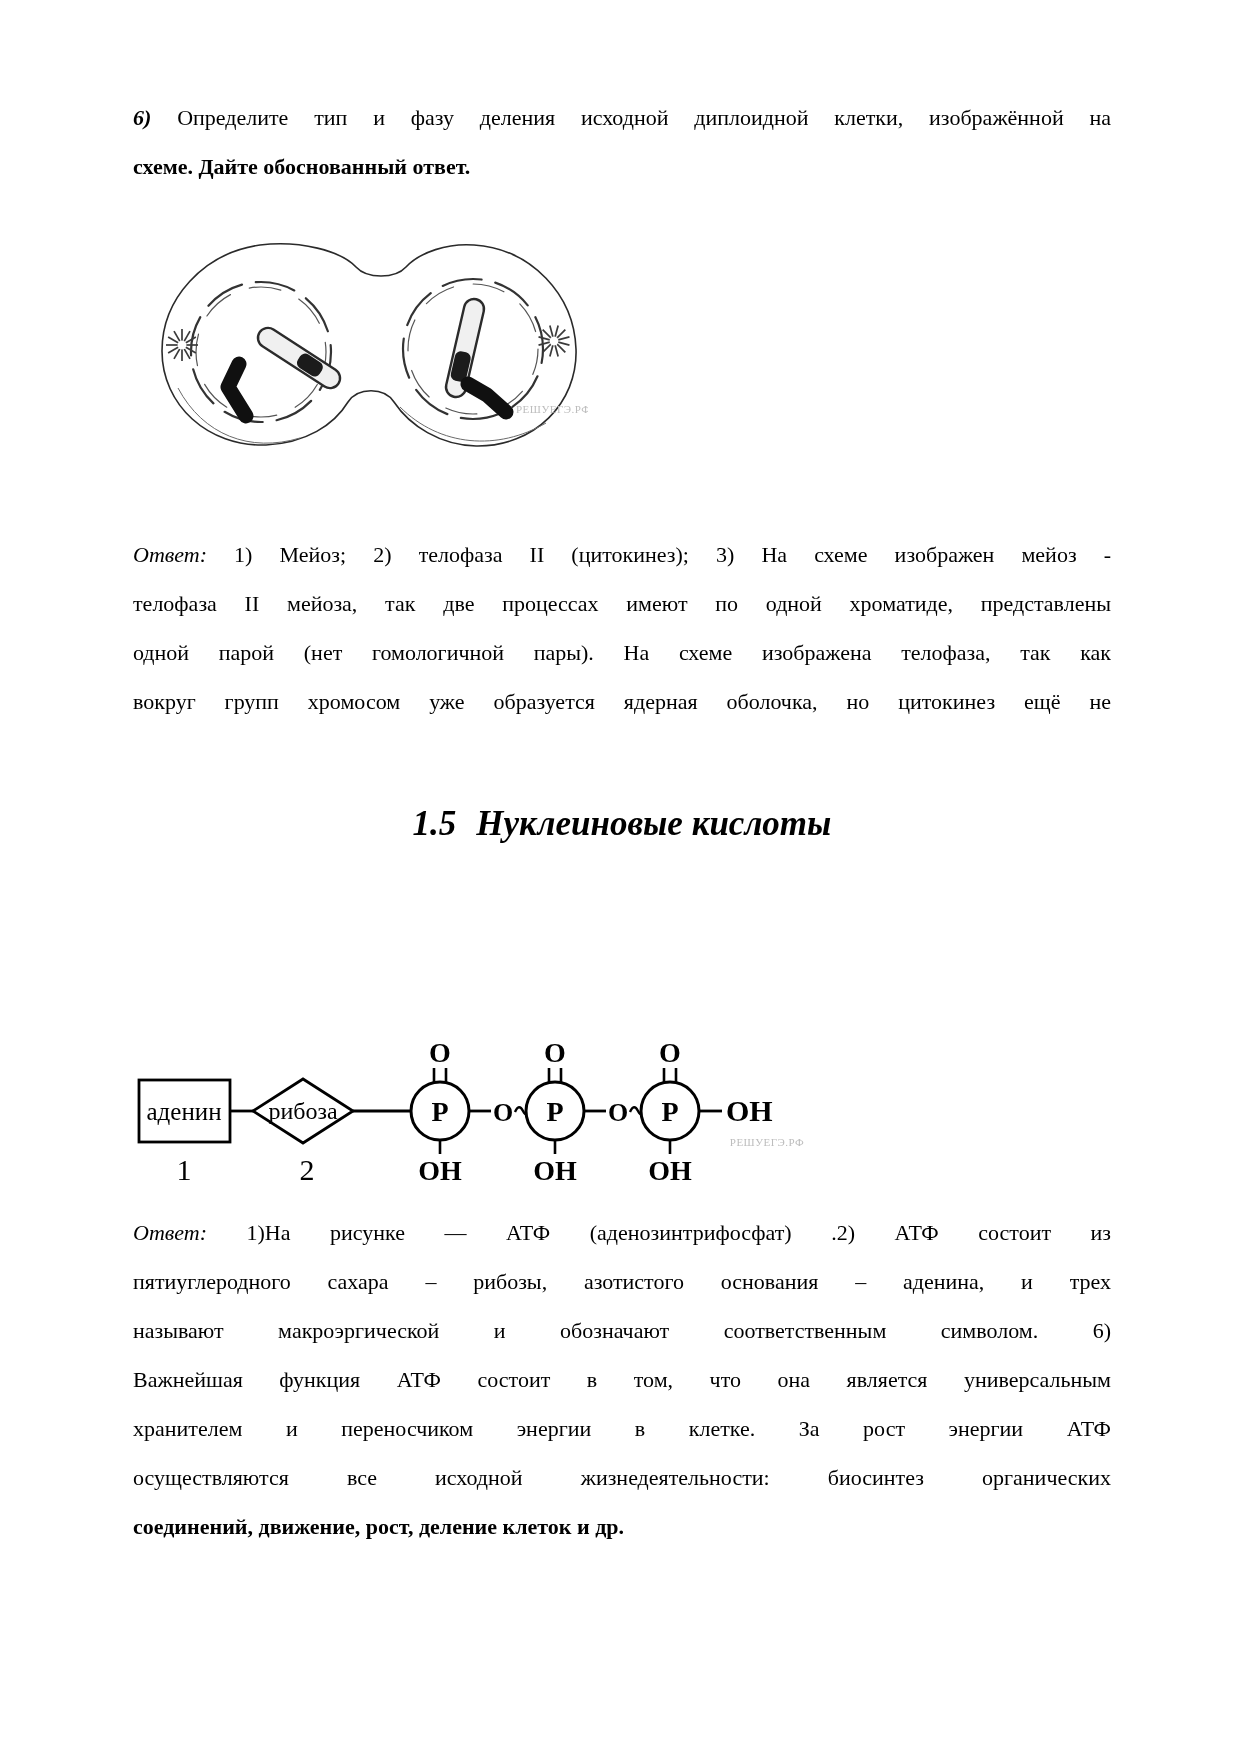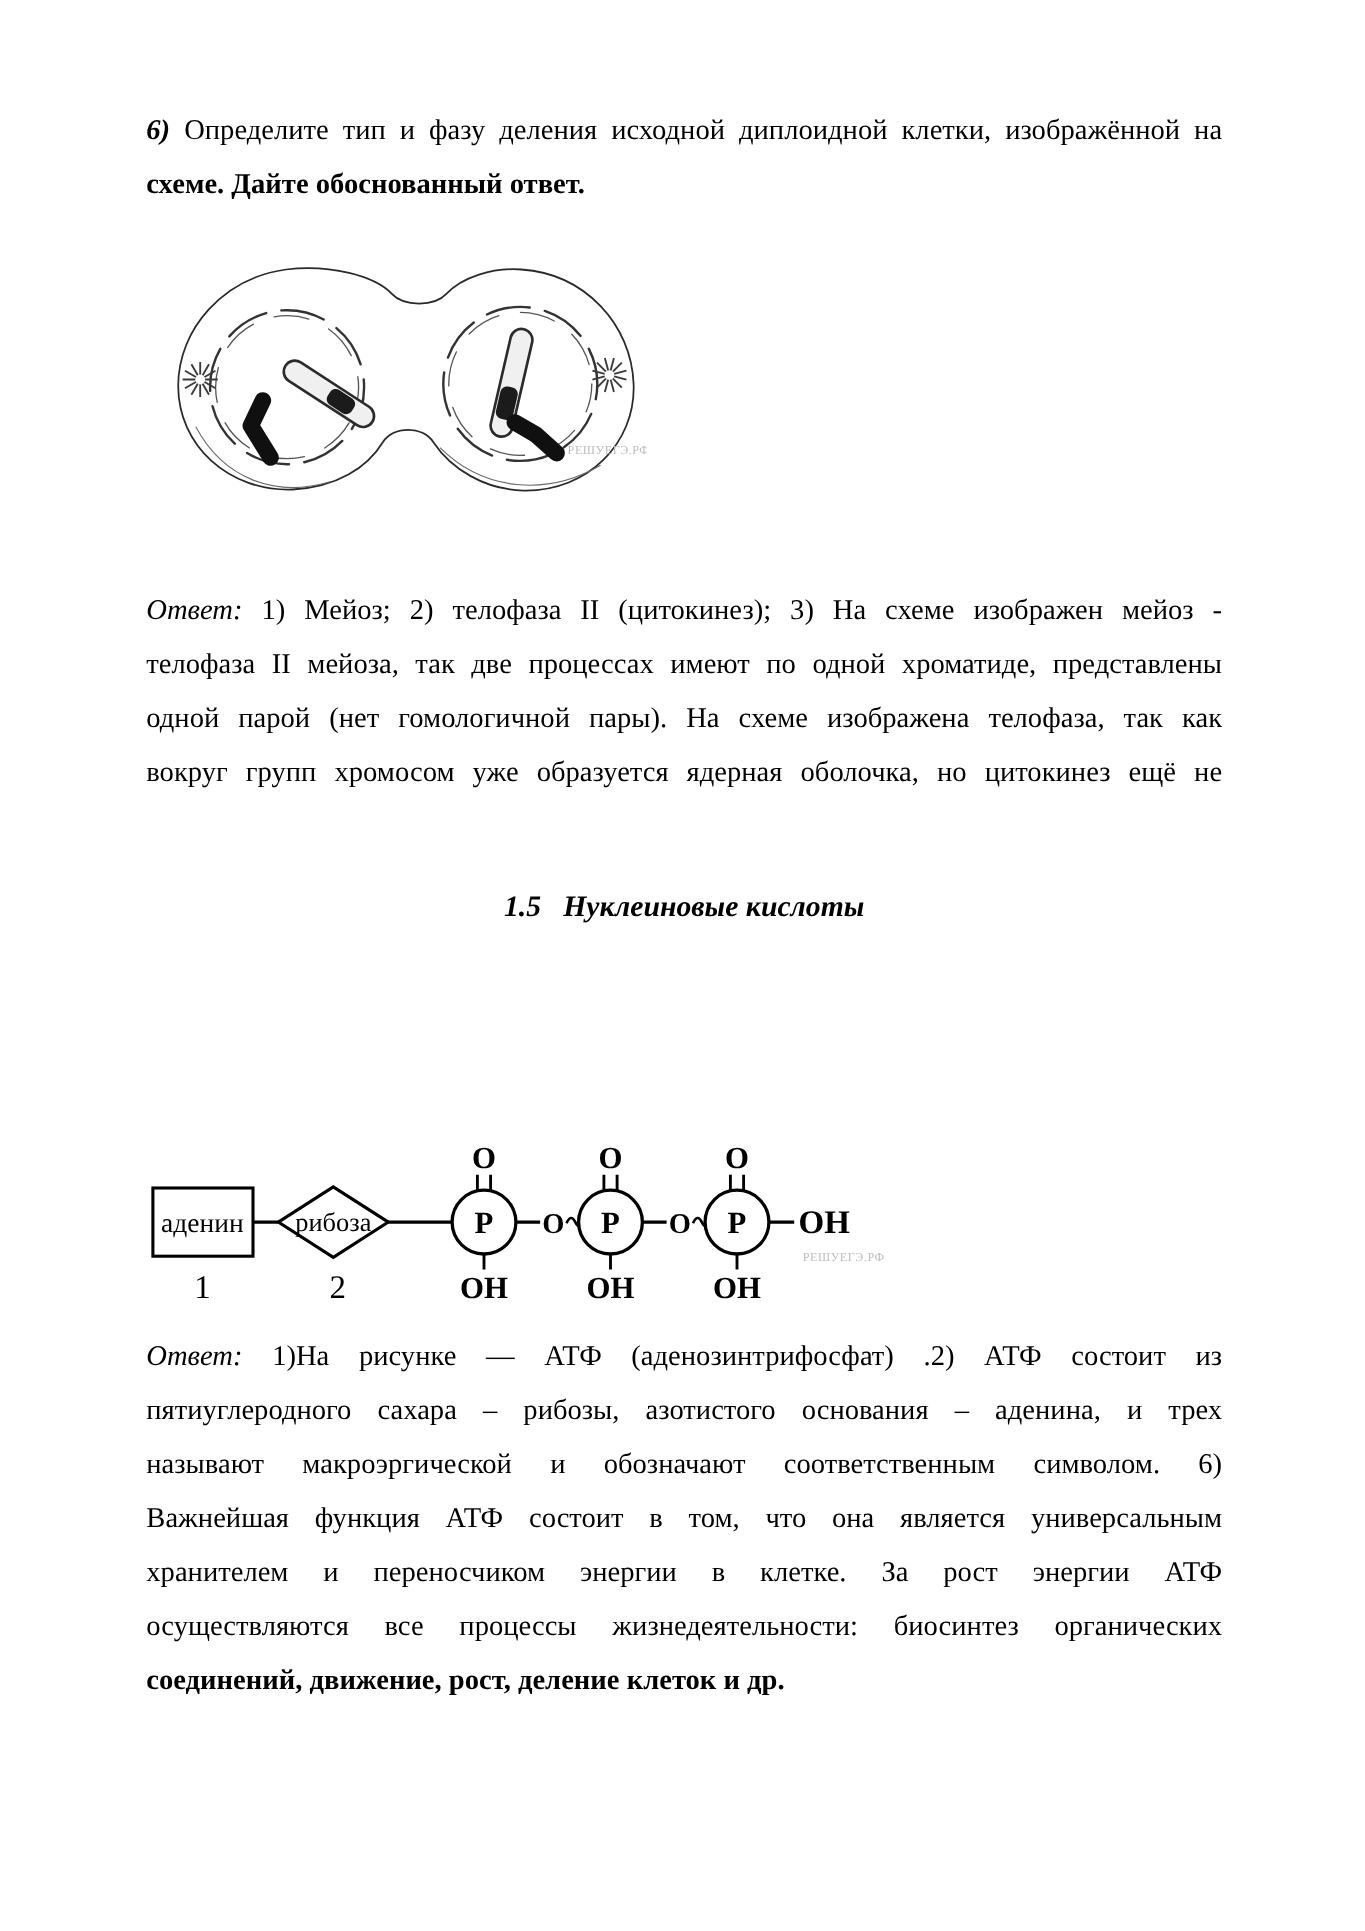--- a/index.html
+++ b/index.html
@@ -1,27 +1,27 @@
 <!DOCTYPE html>
 <html><head>
 <meta charset="utf-8">
 <style>
   html,body { margin:0; padding:0; background:#ffffff; }
   .page {
     position:relative; width:1241px; height:1755px; background:#ffffff;
     font-family:"Liberation Serif", serif; color:#000; overflow:hidden;
   }
-  .para { position:absolute; left:133px; width:978px; font-size:26px; line-height:49px; }
+  .para { position:absolute; left:133px; width:978px; font-size:22px; line-height:49px; }
   .line { text-align:justify; text-align-last:justify; white-space:normal; }
   .line.last { text-align:left; text-align-last:left;font-weight:bold; }
   .prefix-bi { font-weight:bold; font-style:italic; }
   .label-i { font-style:italic; }
   .heading {
     position:absolute; left:133px; width:978px; text-align:center;
-    font-weight:bold; font-style:italic; font-size:27px; line-height:40px;
+    font-weight:bold; font-style:italic; font-size:35px; line-height:40px;
   }
   .heading .num { margin-right:20px; }
   .fig { position:absolute; }
   svg text { font-family:"Liberation Serif", serif; fill:#000; }
   svg .wm { fill:#bdbdbd; font-size:11px; letter-spacing:0.5px; }
 </style>
 </head>
 <body>
 
 <div class="page">
@@ -161,17 +161,17 @@
 
     <text class="wm" x="637" y="124" text-anchor="middle">РЕШУЕГЭ.РФ</text>
   </svg>
 
   <div class="para" style="top:1208px;">
     <div class="line"><span class="label-i">Ответ:</span> <span>1)На рисунке — АТФ (аденозинтрифосфат) .2) АТФ состоит из</span></div>
     <div class="line">пятиуглеродного сахара – рибозы, азотистого основания – аденина, и трех</div>
     <div class="line">называют макроэргической и обозначают соответственным символом. 6)</div>
     <div class="line">Важнейшая функция АТФ состоит в том, что она является универсальным</div>
     <div class="line">хранителем и переносчиком энергии в клетке. За рост энергии АТФ</div>
-    <div class="line">осуществляются все процессы жизнедеятельности: биосинтез органических</div>
+    <div class="line">осуществляются все исходной жизнедеятельности: биосинтез органических</div>
     <div class="line last">соединений, движение, рост, деление клеток и др.</div>
   </div>
 
 </div>
 
 </body></html>

